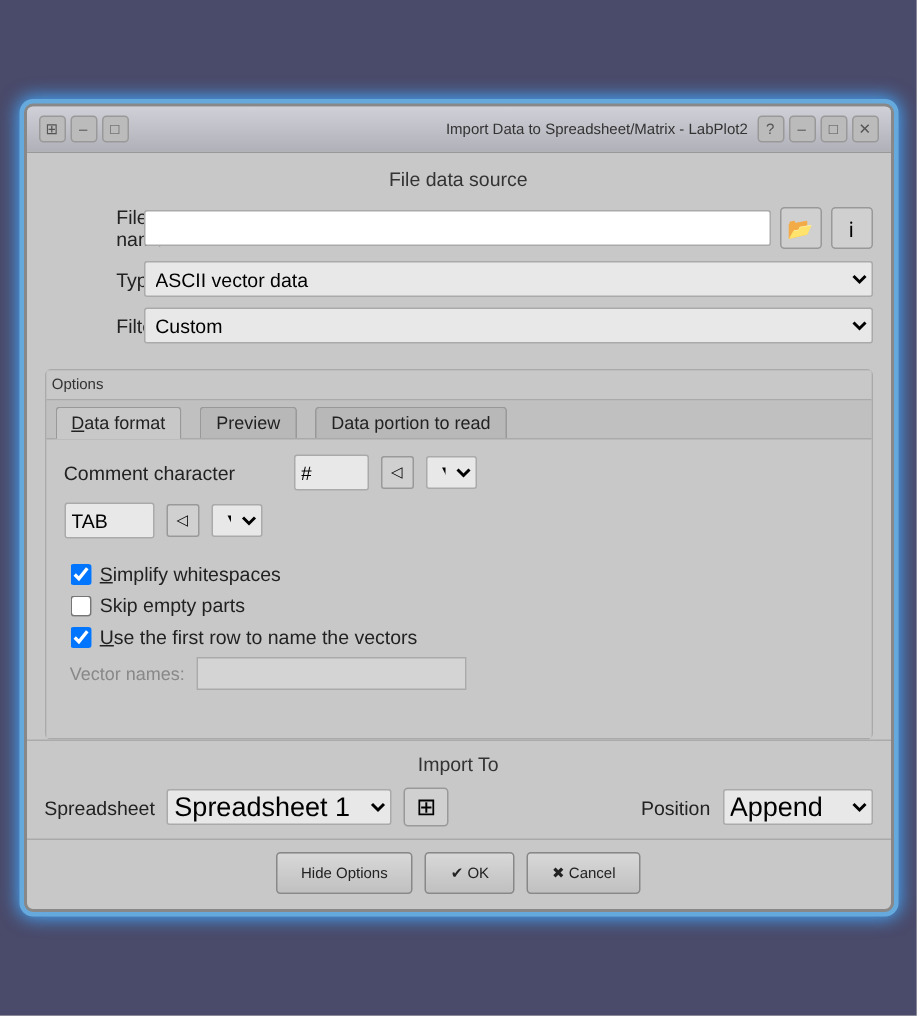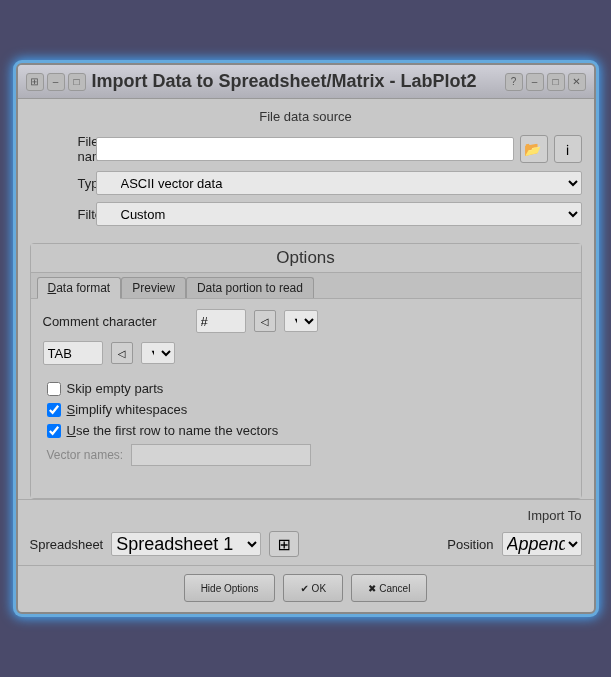--- a/index.html
+++ b/index.html
@@ -41,24 +41,24 @@
       border-radius: 3px;
       display: flex;
       align-items: center;
       justify-content: center;
       font-size: 10px;
       color: #555;
       cursor: pointer;
     }
     .titlebar-title {
       flex: 1;
-      text-align: left;
-      font-size: 18px;
+      text-align: right;
+      font-size: 10px;
       color: #333;
-      font-weight: bold;
+      font-weight: normal;
     }
     .titlebar-right {
       display: flex;
       gap: 3px;
     }
     .content {
       padding: 10px 12px;
     }
     .section-label {
       text-align: center;
@@ -86,21 +86,21 @@
       background: white;
       padding: 2px 4px;
       font-size: 13px;
       border-radius: 2px;
     }
     .form-row select {
       flex: 1;
       height: 24px;
       border: 1px solid #aaa;
       background: #e8e8e8;
-      padding: 2px 20px;
+      padding: 2px 3px;
       font-size: 13px;
       border-radius: 2px;
       cursor: pointer;
     }
     .icon-btn {
       width: 28px;
       height: 28px;
       background: #d0d0d0;
       border: 1px solid #999;
       border-radius: 3px;
@@ -111,31 +111,30 @@
       font-size: 14px;
     }
     .options-box {
       border: 1px solid #aaa;
       border-radius: 4px;
       background: #c0c0c0;
       margin: 8px 0;
       padding: 0;
     }
     .options-header {
-      text-align: center;
       padding: 4px;
-      font-size: 17px;
+      font-size: 10px;
       color: #333;
       background: #c8c8c8;
       border-bottom: 1px solid #aaa;
     }
     .tabs {
       display: flex;
       padding: 4px 6px 0;
-      gap: 0;
+      gap: 12px;
       background: #c0c0c0;
       text-align: center;
     }
     .tab {
       padding: 3px 10px;
       background: #b8b8b8;
       border: 1px solid #999;
       border-bottom: none;
       border-radius: 3px 3px 0 0;
       cursor: pointer;
@@ -223,21 +222,21 @@
       background: #d4d4d4;
       padding: 2px 4px;
       font-size: 12px;
     }
     .import-section {
       padding: 8px 12px;
       background: #c8c8c8;
       border-top: 1px solid #aaa;
     }
     .import-header {
-      text-align: right;
+      text-align: center;
       font-size: 13px;
       color: #333;
       margin-bottom: 8px;
     }
     .import-row {
       display: flex;
       align-items: center;
       gap: 8px;
     }
     .import-row label {
@@ -365,27 +364,27 @@
         <input type="text" value="TAB" style="width: 60px;">
         <div class="mini-btn">◁</div>
         <select style="width:34px; height:22px; font-size:11px;">
           <option>▼</option>
         </select>
       </div>
 
       <div style="height:8px;"></div>
 
       <div class="checkbox-row">
+        <input type="checkbox" id="simplify" checked="" style="">
+        <label for="simplify"><span style="text-decoration:underline">S</span>implify whitespaces</label>
+      </div>
+
+      <div class="checkbox-row">
         <input type="checkbox" id="skip" style="">
         <label for="skip">Skip empty parts</label>
-      </div>
-
-      <div class="checkbox-row">
-        <input type="checkbox" id="simplify" checked="" style="">
-        <label for="simplify"><span style="text-decoration:underline">S</span>implify whitespaces</label>
       </div>
 
       <div class="checkbox-row">
         <input type="checkbox" id="firstrow" checked="" style="">
         <label for="firstrow"><span style="text-decoration:underline">U</span>se the first row to name the vectors</label>
       </div>
 
       <div class="vector-row">
         <label style="color:#888; font-size:12px;">Vector names:</label>
         <input type="text" style="width: 180px; height: 22px; background: rgb(212, 212, 212); border: 1px solid rgb(170, 170, 170); font-size: 12px;">
@@ -397,21 +396,21 @@
     <div class="import-header">Import To</div>
     <div class="import-row">
       <label>Spreadsheet</label>
       <select style="width:150px;">
         <option>Spreadsheet 1</option>
         <option>Spreadsheet 2</option>
       </select>
       <div class="icon-btn" style="width:30px; height:26px; font-size:16px;">⊞</div>
       <div class="spacer"></div>
       <label class="position-label">Position</label>
-      <select style="width:80px;font-style:italic;">
+      <select style="width:100px;">
         <option>Append</option>
         <option>Prepend</option>
         <option>Replace</option>
       </select>
     </div>
   </div>
 
   <div class="buttons-row">
     <button class="btn">Hide Options</button>
     <button class="btn">✔ OK</button>

